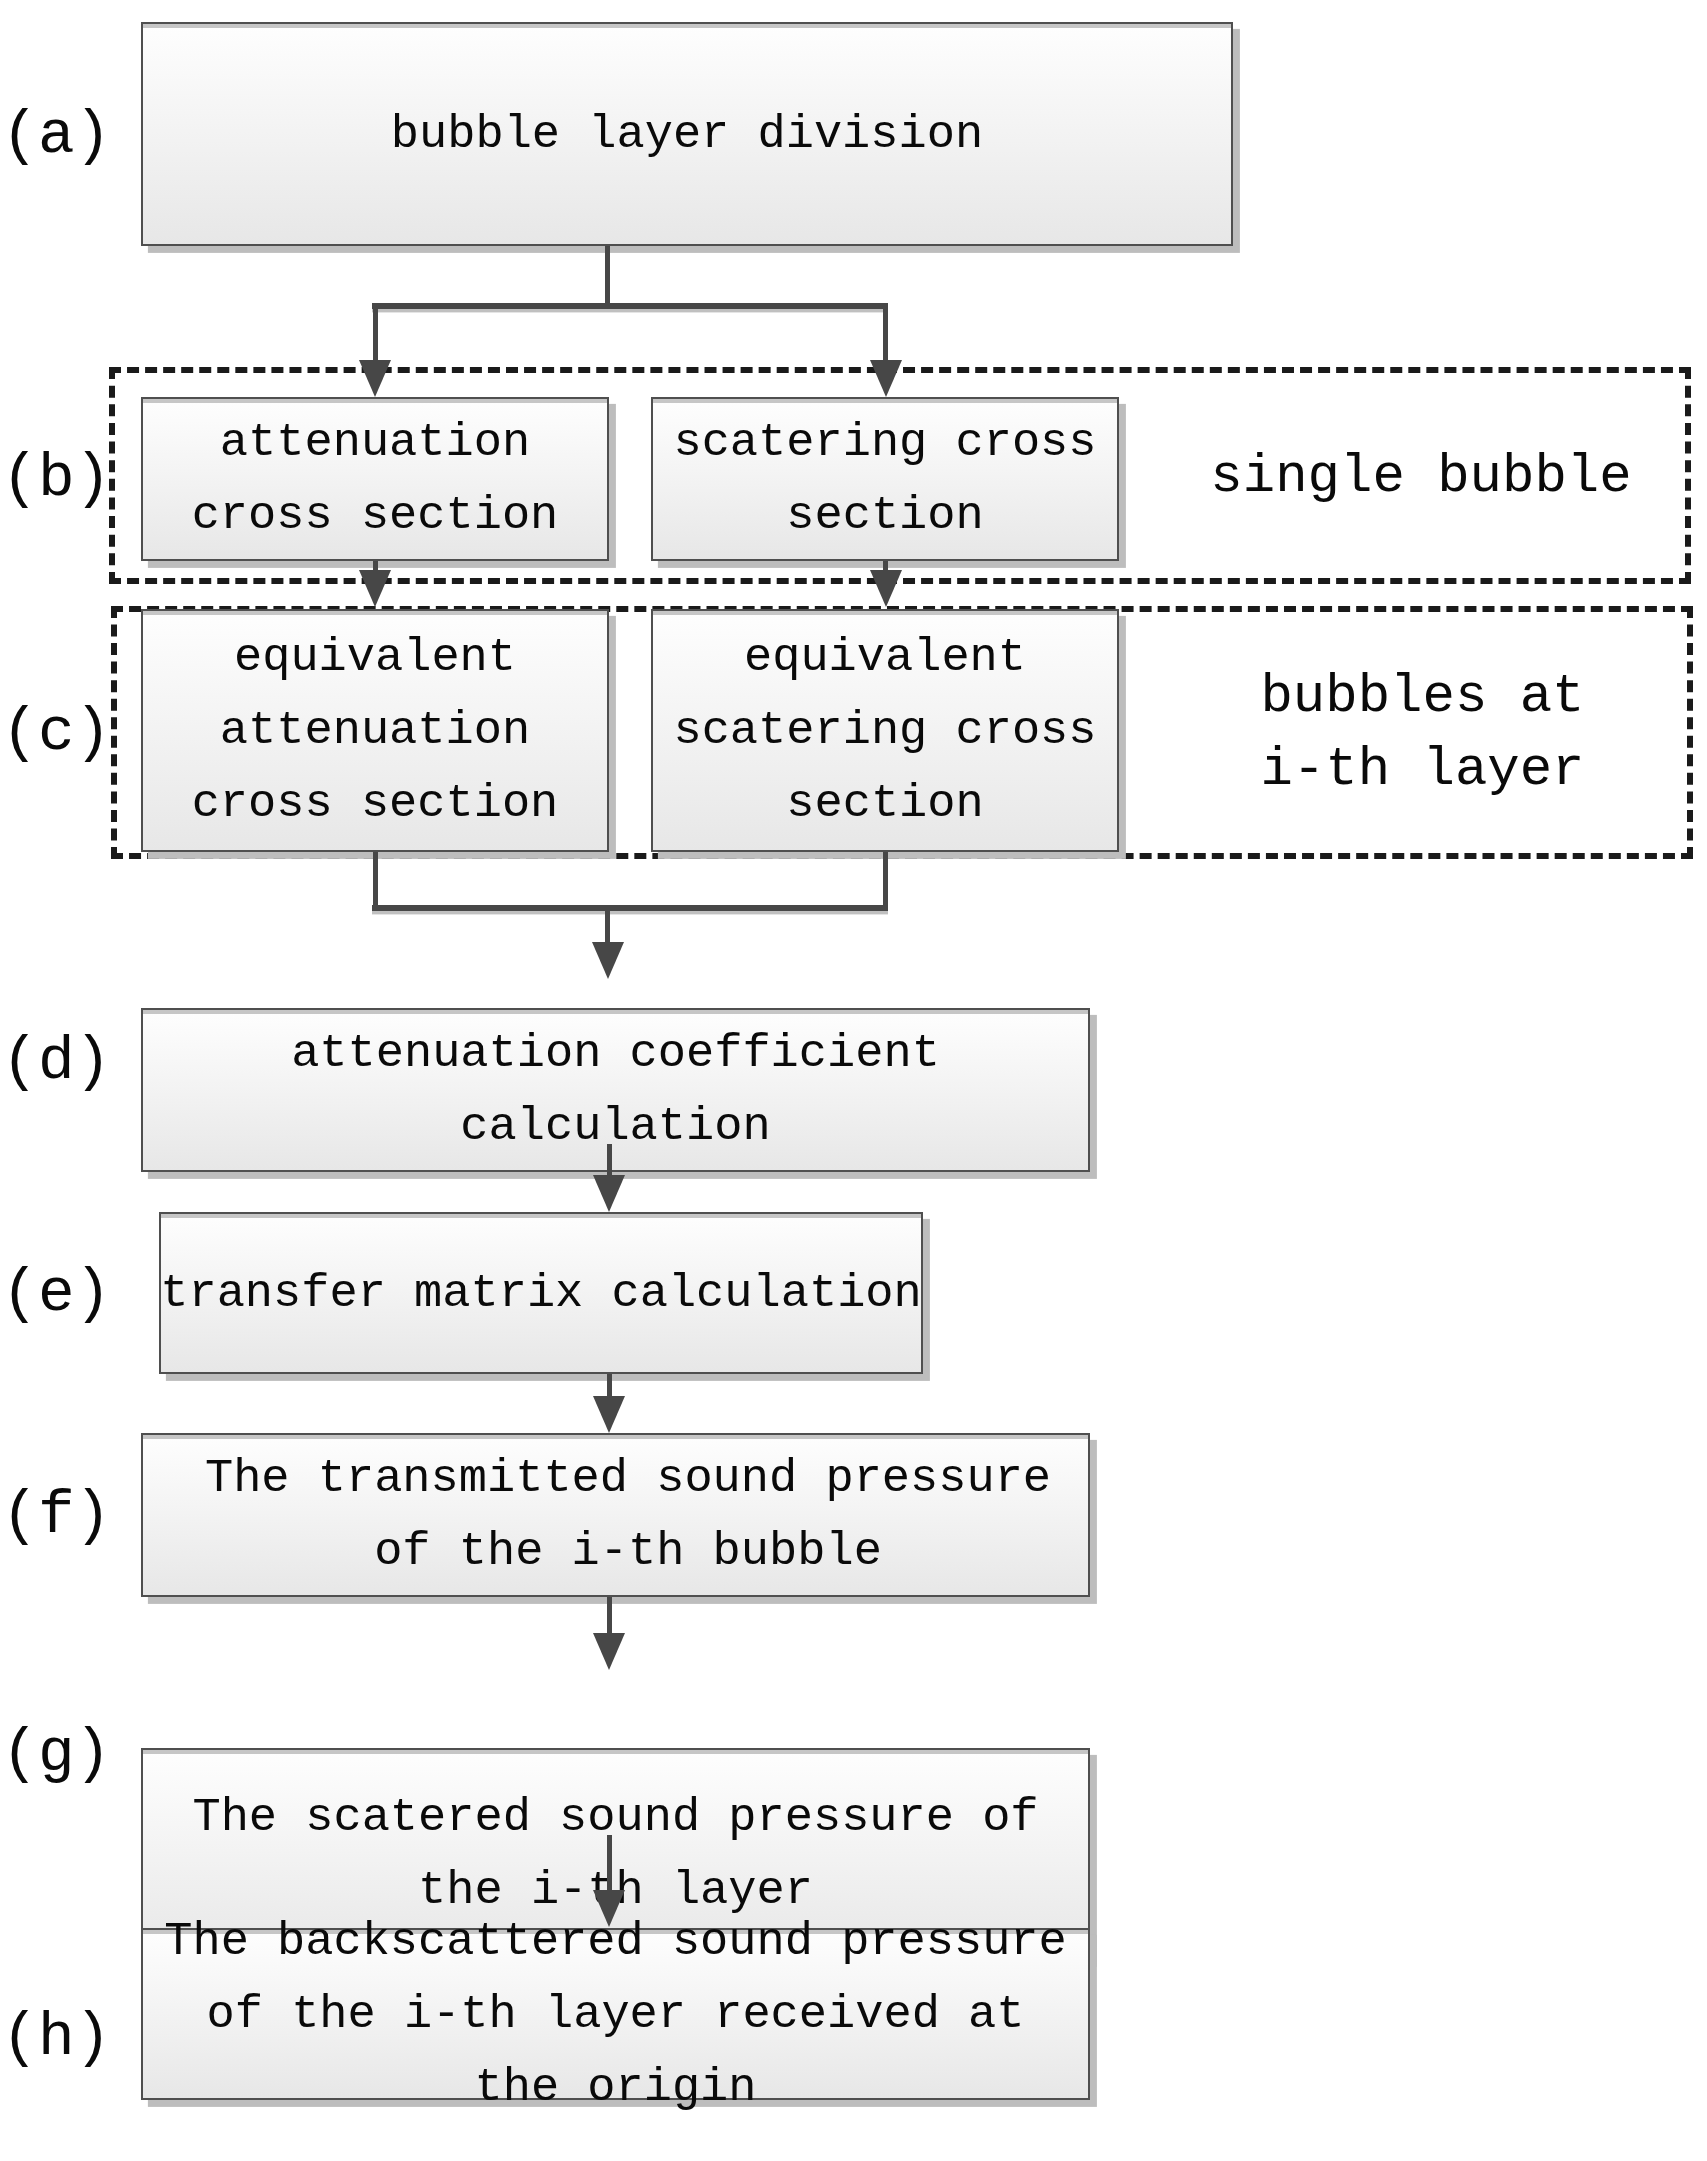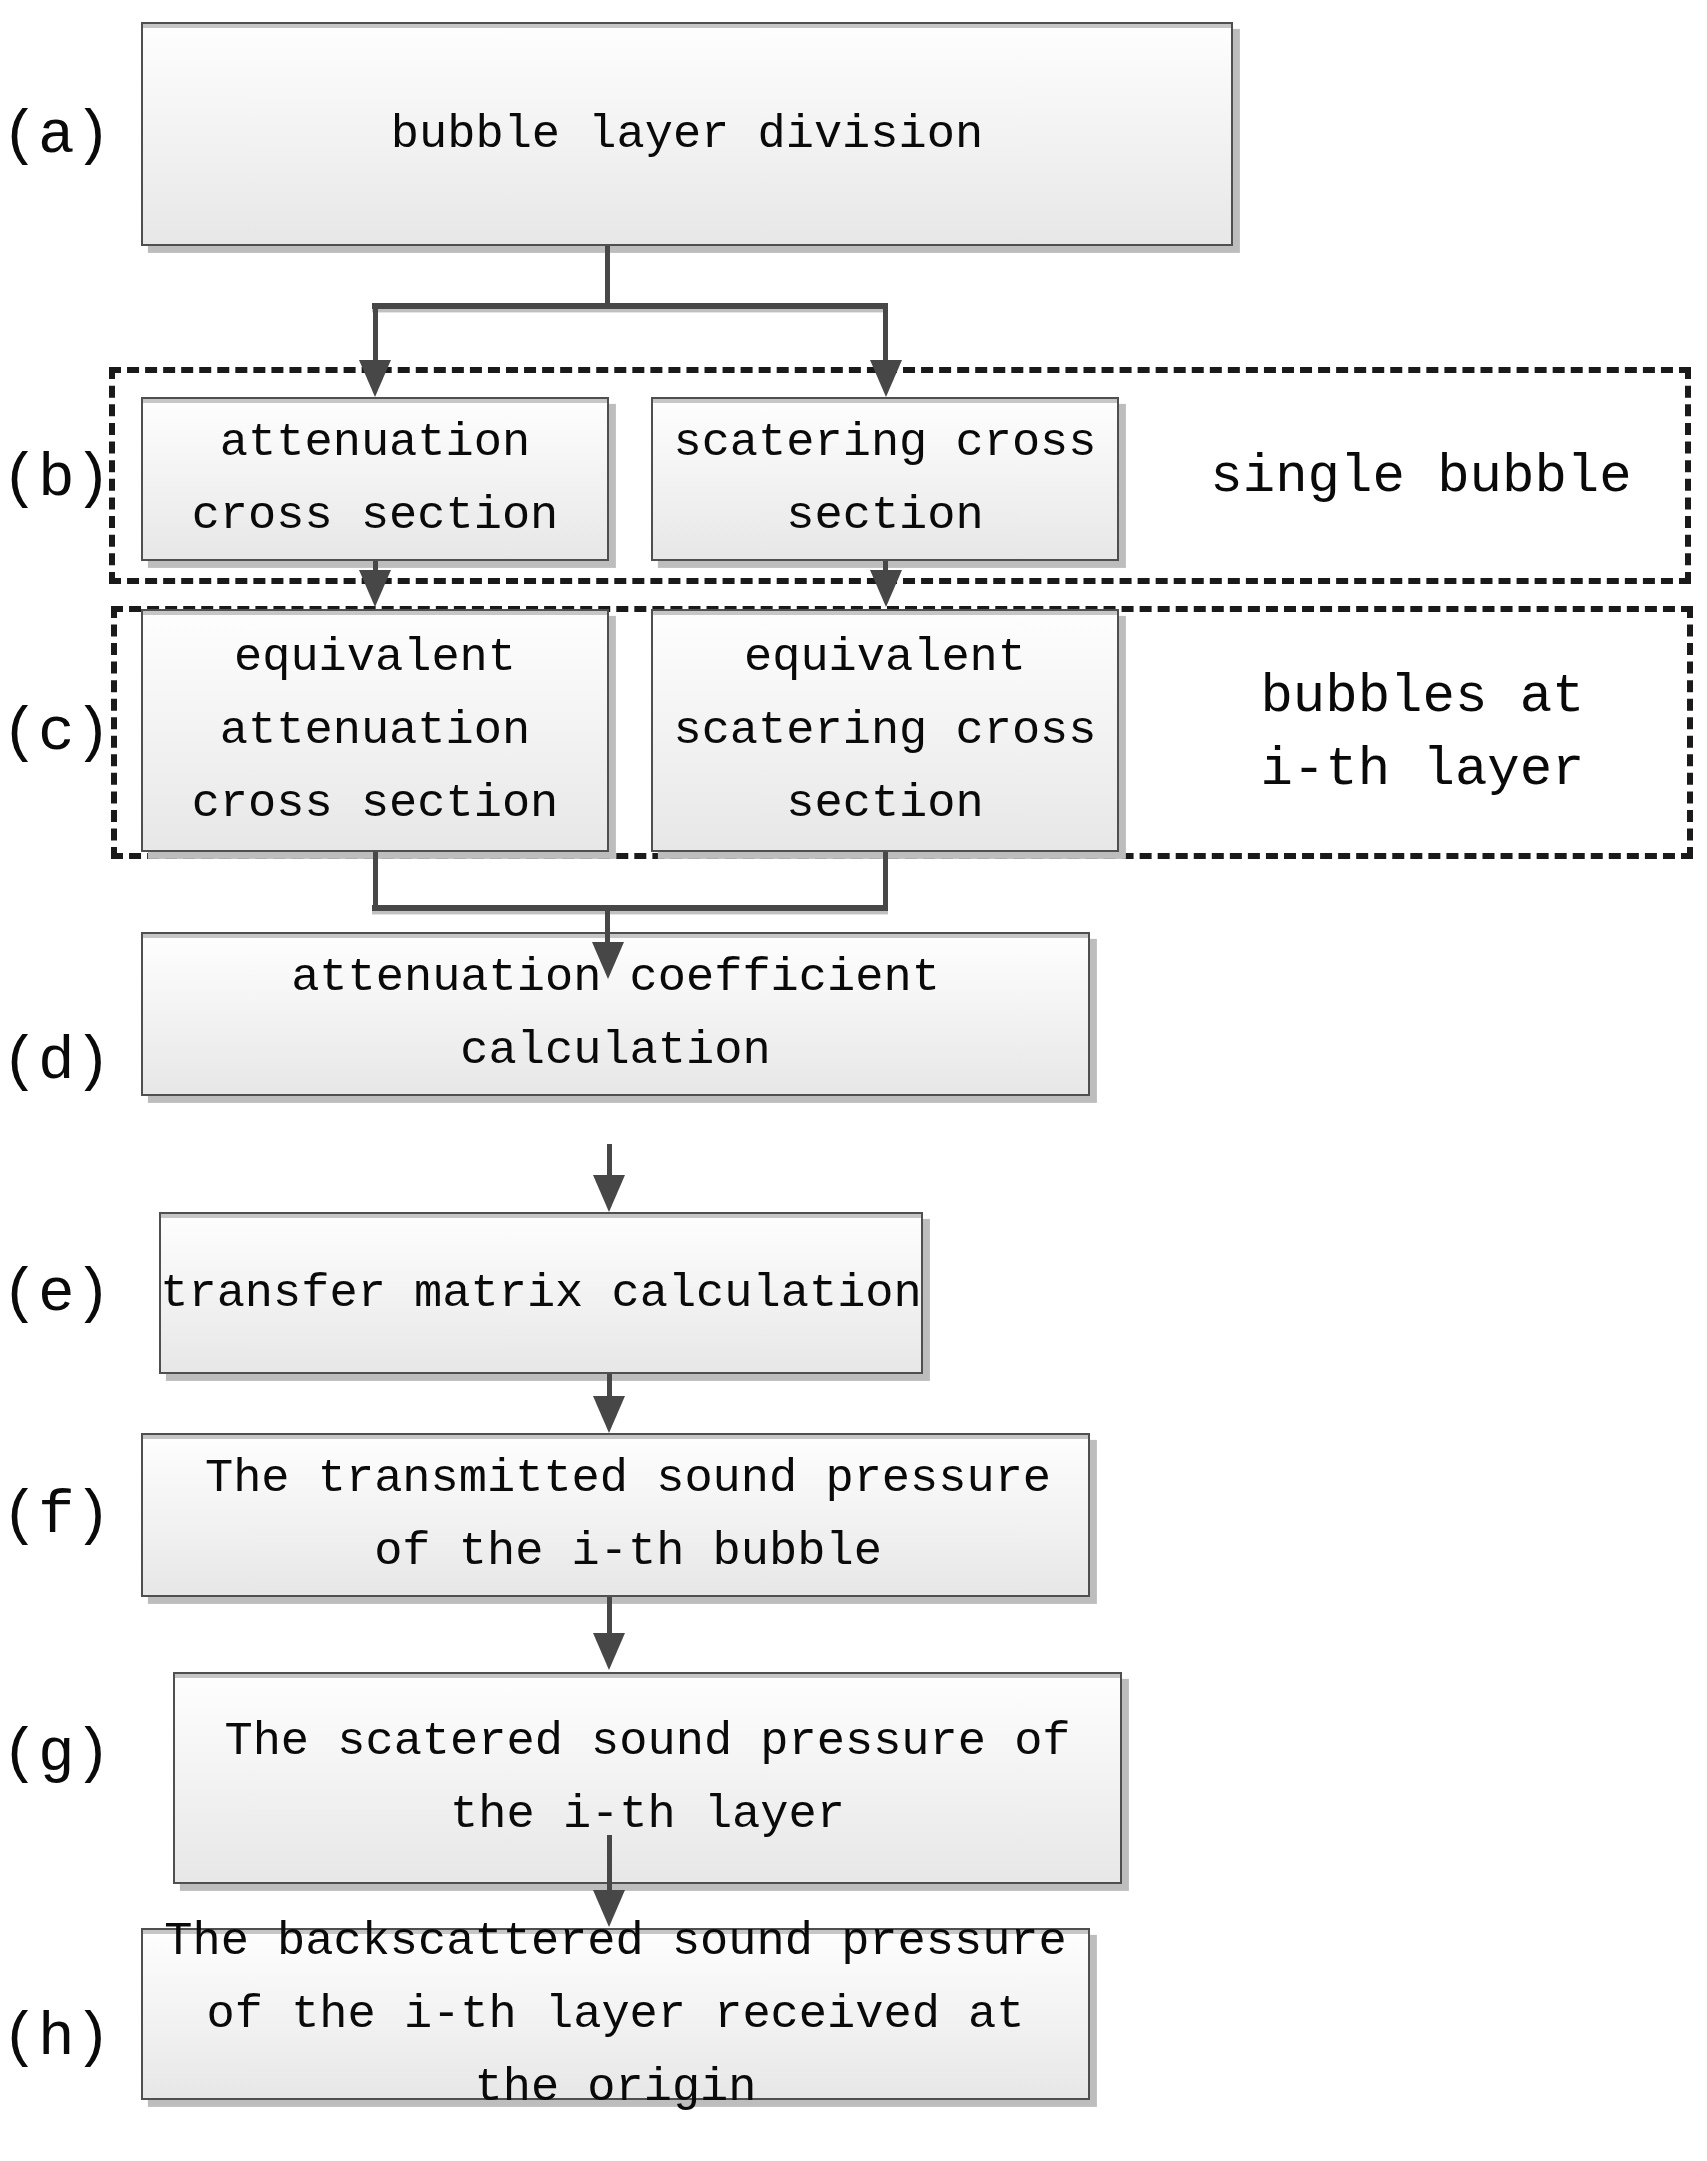--- a/index.html
+++ b/index.html
@@ -117,35 +117,35 @@
     <div class="line">attenuation</div>
     <div class="line">cross section</div>
   </div>
 
   <div class="node" style="left:651px; top:609px; width:468px; height:243px;">
     <div class="line">equivalent</div>
     <div class="line">scatering cross</div>
     <div class="line">section</div>
   </div>
 
-  <div class="node" style="left:141px; top:932px; width:949px; height:164px;">
+  <div class="node" style="left:141px; top:1008px; width:949px; height:164px;">
     <div class="line">attenuation coefficient</div>
     <div class="line">calculation</div>
   </div>
 
   <div class="node" style="left:159px; top:1212px; width:764px; height:162px;">
     <div class="line">transfer matrix calculation</div>
   </div>
 
   <div class="node" style="left:141px; top:1433px; width:949px; height:164px;padding-left:25px;">
     <div class="line">The transmitted sound pressure</div>
     <div class="line">of the i-th bubble</div>
   </div>
 
-  <div class="node" style="left:141px; top:1672px; width:949px; height:212px;margin-left:32px;">
+  <div class="node" style="left:141px; top:1748px; width:949px; height:212px;">
     <div class="line">The scatered sound pressure of</div>
     <div class="line">the i-th layer</div>
   </div>
 
   <div class="node" style="left:141px; top:1928px; width:949px; height:172px;">
     <div class="line">The backscattered sound pressure</div>
     <div class="line">of the i-th layer received at</div>
     <div class="line">the origin</div>
   </div>
 

